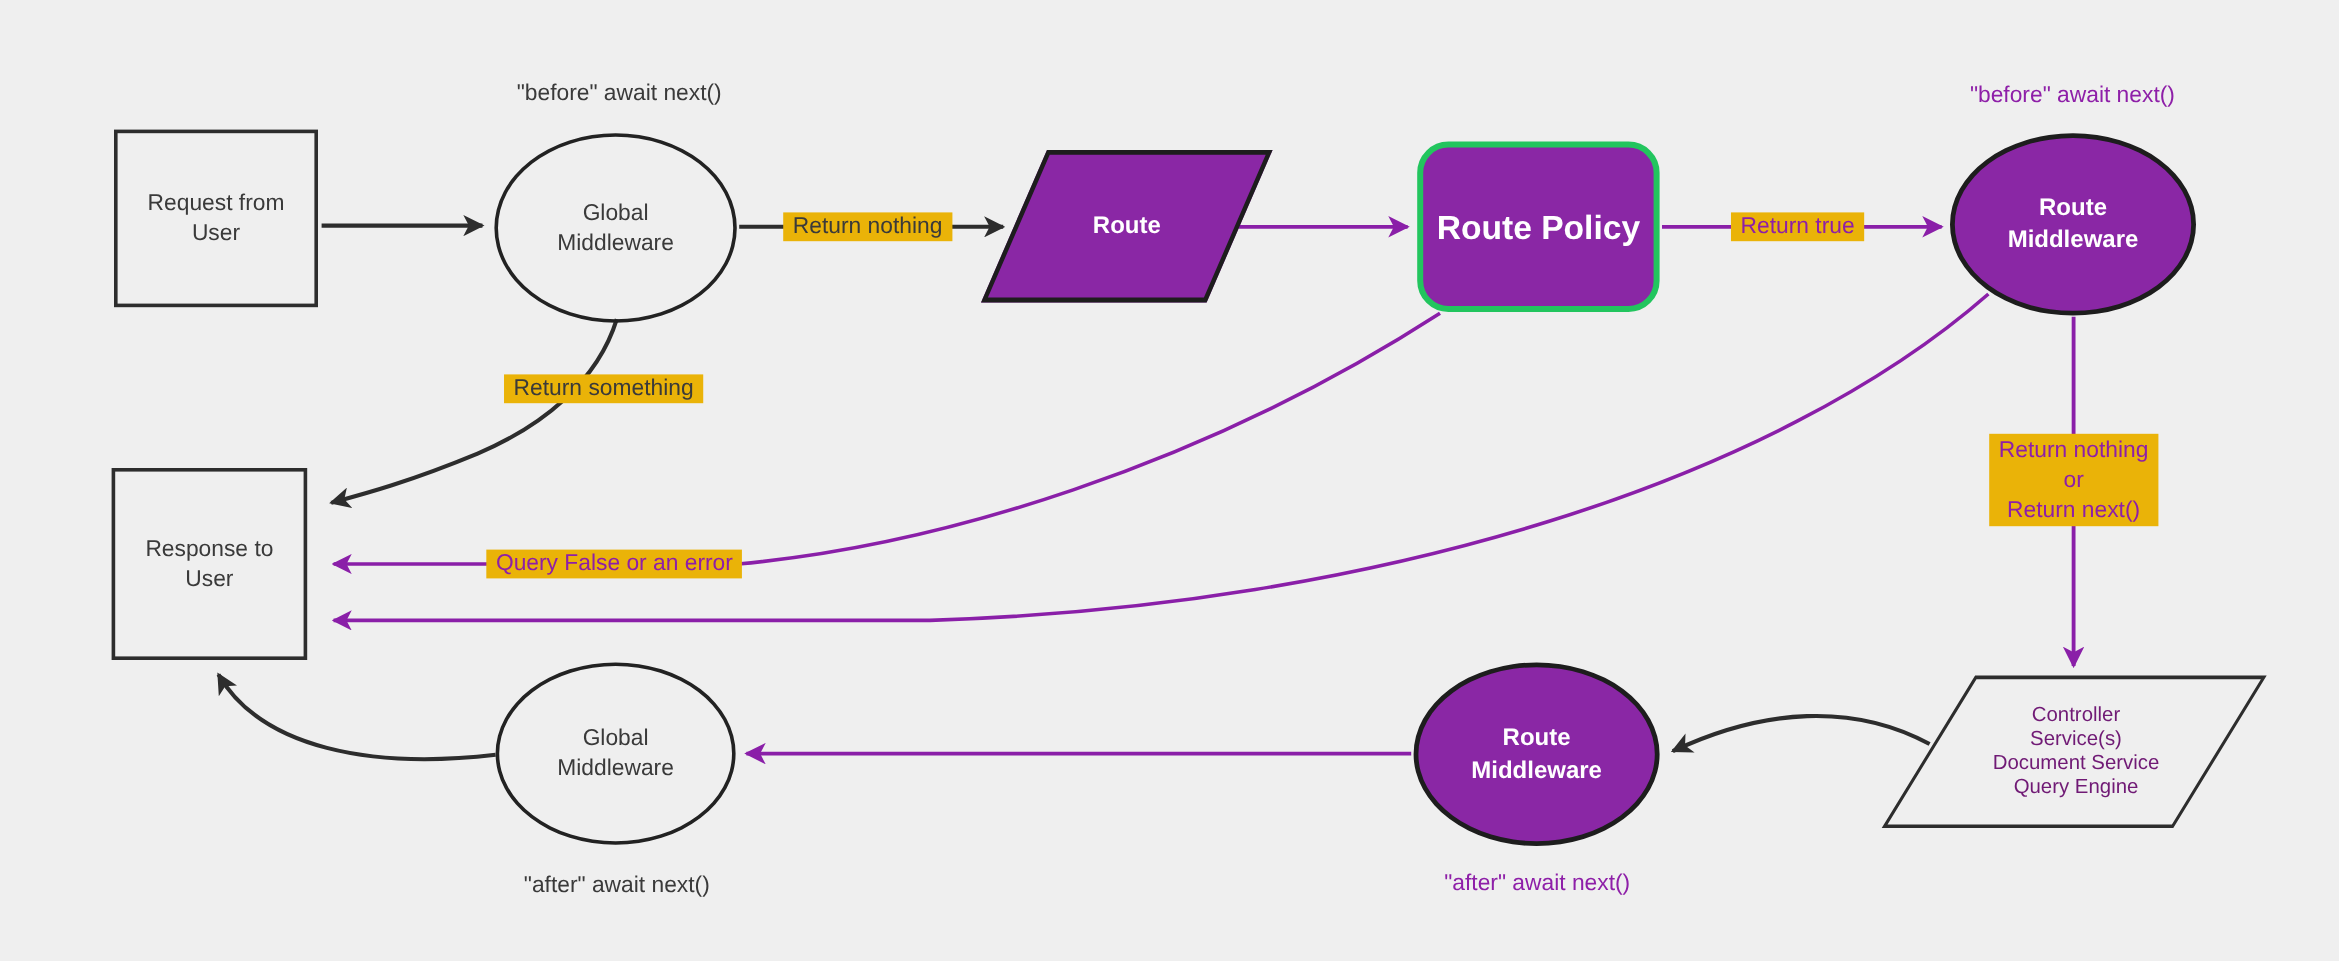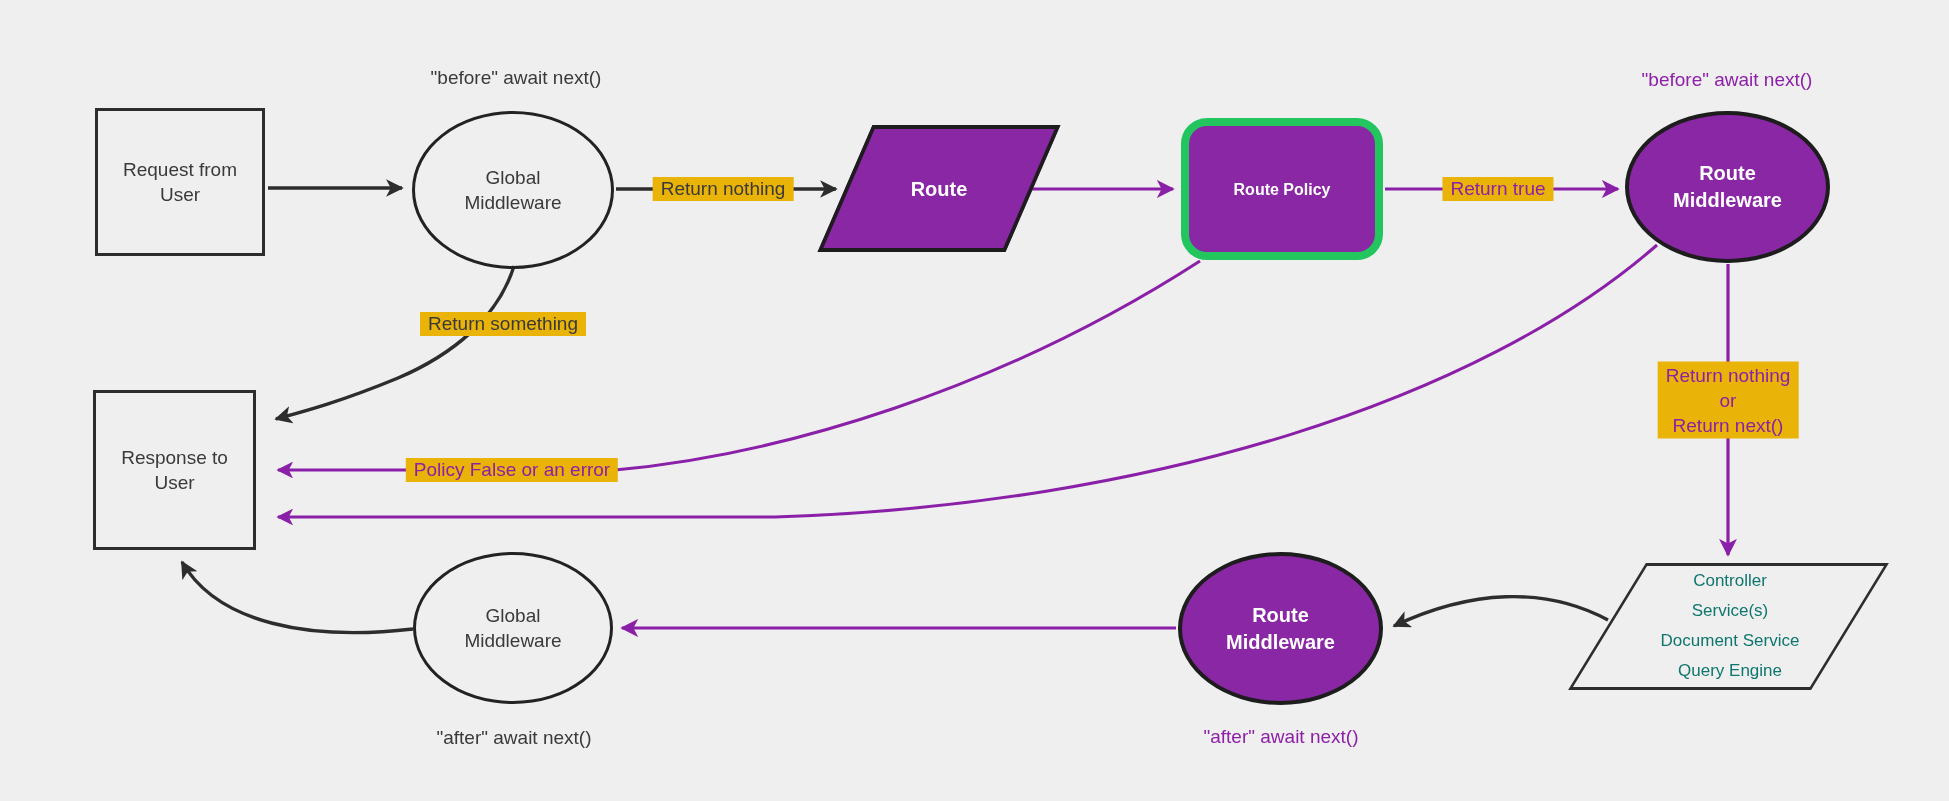--- a/index.html
+++ b/index.html
@@ -8,29 +8,29 @@
     font-family:"Liberation Sans","DejaVu Sans",sans-serif;
   }
   .edges{position:absolute;left:0;top:0;width:1949px;height:801px;}
   .node{position:absolute;display:flex;align-items:center;justify-content:center;
     text-align:center;white-space:pre-line;color:#3a3a3a;font-size:19px;line-height:25px;
     box-sizing:border-box;}
   .rect{border:3px solid #2d2d2d;background:transparent;}
   .ellipse{border:3.5px solid #222;border-radius:50%;background:transparent;align-items:center;}
   .ellipse-purple{border:4px solid #1d1d1d;border-radius:50%;background:#8a27a5;
     color:#ffffff;font-weight:700;font-size:20px;line-height:27px;}
-  .rounded-purple{border:8px solid #22c55e;border-radius:26px;background:#8a27a5;
-    color:#ffffff;font-weight:700;font-size:16px;}
+  .rounded-purple{border:5px solid #22c55e;border-radius:26px;background:#8a27a5;
+    color:#ffffff;font-weight:700;font-size:28px;}
   .para{position:absolute;box-sizing:border-box;}
   .para-purple{background:#8a27a5;border:4px solid #1d1d1d;transform:skewX(-23.4deg);}
   .para-plain{background:transparent;border:3px solid #2d2d2d;transform:skewX(-31.5deg);}
   .node-overlay-label{position:absolute;transform:translate(-50%,-50%);
     text-align:center;white-space:pre-line;}
   .overlay-white{color:#ffffff;font-weight:700;font-size:20px;line-height:27px;}
-  .overlay-dark{color:#0f766e;font-size:17px;line-height:30px;}
+  .overlay-dark{color:#701a75;font-size:17px;line-height:20px;}
   .edge-label{position:absolute;transform:translate(-50%,-50%);font-size:19px;
     white-space:nowrap;text-align:center;}
   .edge-label.multi{white-space:pre-line;line-height:25px;}
   .masked{background:#eab308;padding:1px 8px;}
   .lbl-dark{color:#3a3a3a;}
   .lbl-purple{color:#8e1fa8;}
 </style>
 </head>
 <body>
 
@@ -109,20 +109,20 @@
   <div class="edge-label lbl-purple masked" style="left:1498px;top:189px;">Return true</div>
 
   <div class="edge-label lbl-purple" style="left:1727px;top:80px;">"before" await next()</div>
 
   <div class="edge-label lbl-purple masked multi" style="left:1728px;top:400px;">Return nothing
 or
 Return next()</div>
 
   <div class="edge-label lbl-dark masked" style="left:503px;top:324px;">Return something</div>
 
-  <div class="edge-label lbl-purple masked" style="left:512px;top:470px;">Policy False or an error</div>
+  <div class="edge-label lbl-purple masked" style="left:512px;top:470px;">Query False or an error</div>
 
 
   <div class="edge-label lbl-dark" style="left:514px;top:738px;">"after" await next()</div>
 
   <div class="edge-label lbl-purple" style="left:1281px;top:737px;">"after" await next()</div>
 
 </div>
 
 </body></html>

